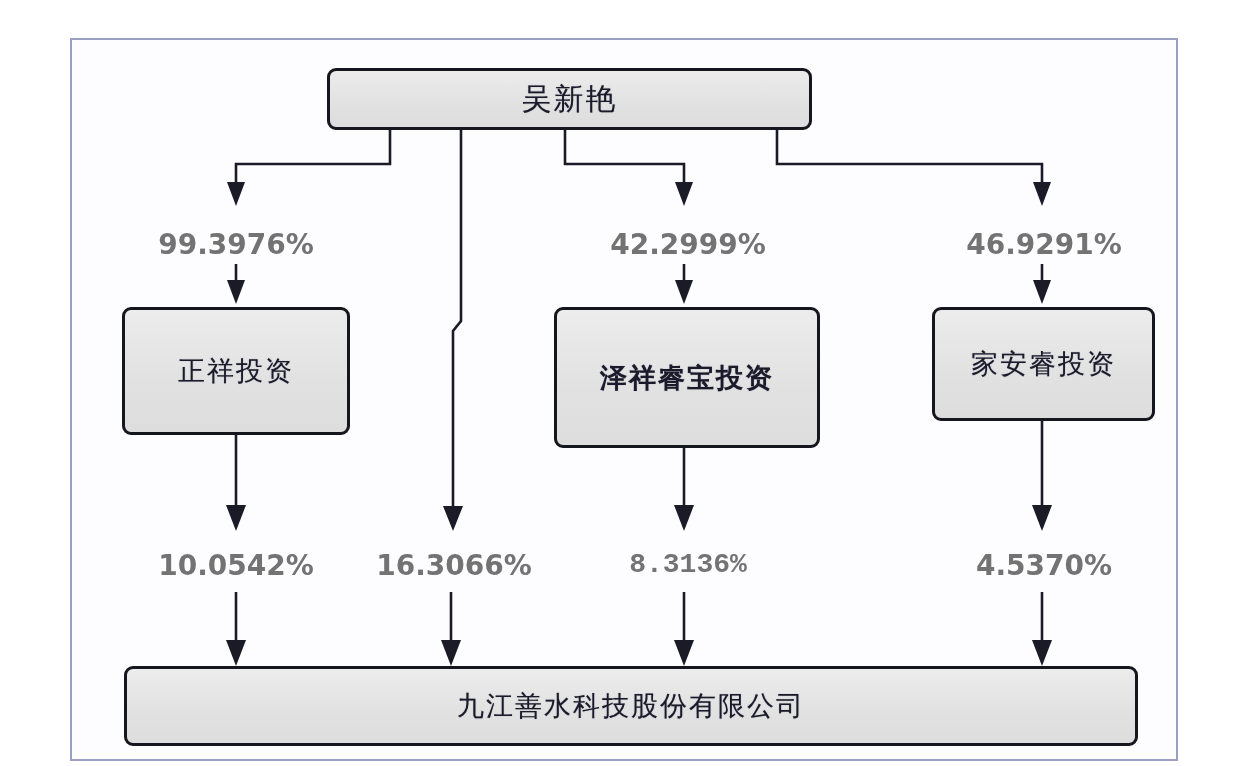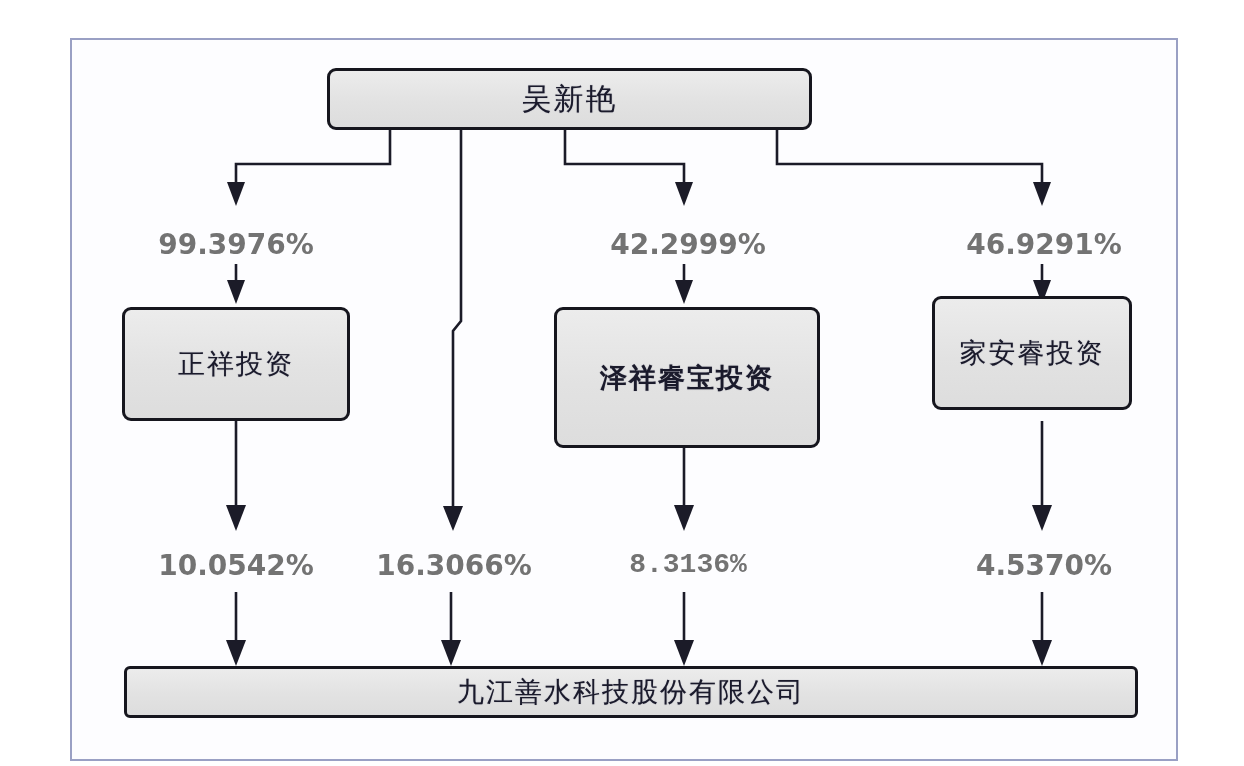--- a/index.html
+++ b/index.html
@@ -129,33 +129,33 @@
     <polygon points="684,650 674,624 694,624"></polygon>
 
     <path d="M 1042 576 L 1042 628"></path>
     <polygon points="1042,650 1032,624 1052,624"></polygon>
   </svg>
 
   <div class="node node-top" style="left:327px; top:52px; width:485px; height:62px;">
     <span>吴新艳</span>
   </div>
 
-  <div class="node node-mid" style="left:122px; top:291px; width:228px; height:114px;">
+  <div class="node node-mid" style="left:122px; top:291px; width:228px; height:128px;">
     <span>正祥投资</span>
   </div>
 
   <div class="node node-mid" style="left:554px; top:291px; width:266px; height:141px;font-weight:bold;">
     <span>泽祥睿宝投资</span>
   </div>
 
-  <div class="node node-mid" style="left:932px; top:280px; width:200px; height:114px;">
+  <div class="node node-mid" style="left:932px; top:291px; width:223px; height:114px;">
     <span>家安睿投资</span>
   </div>
 
-  <div class="node node-bottom" style="left:124px; top:650px; width:1014px; height:52px;border-radius:6px;">
+  <div class="node node-bottom" style="left:124px; top:650px; width:1014px; height:80px;">
     <span>九江善水科技股份有限公司</span>
   </div>
 
   <div class="pct" style="left:236px; top:212px;">99.3976%</div>
 
   <div class="pct" style="left:688px; top:212px;">42.2999%</div>
 
   <div class="pct" style="left:1044px; top:212px;">46.9291%</div>
 
   <div class="pct" style="left:236px; top:533px;">10.0542%</div>

